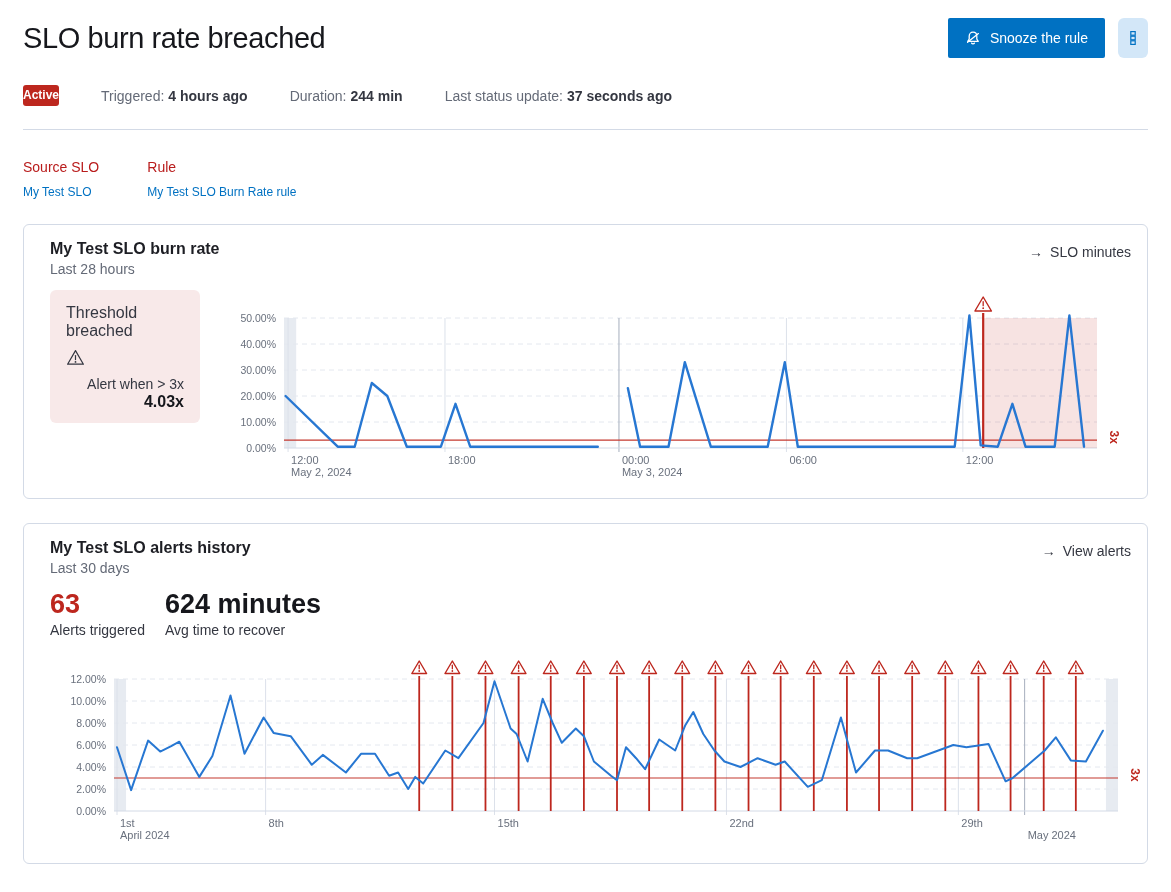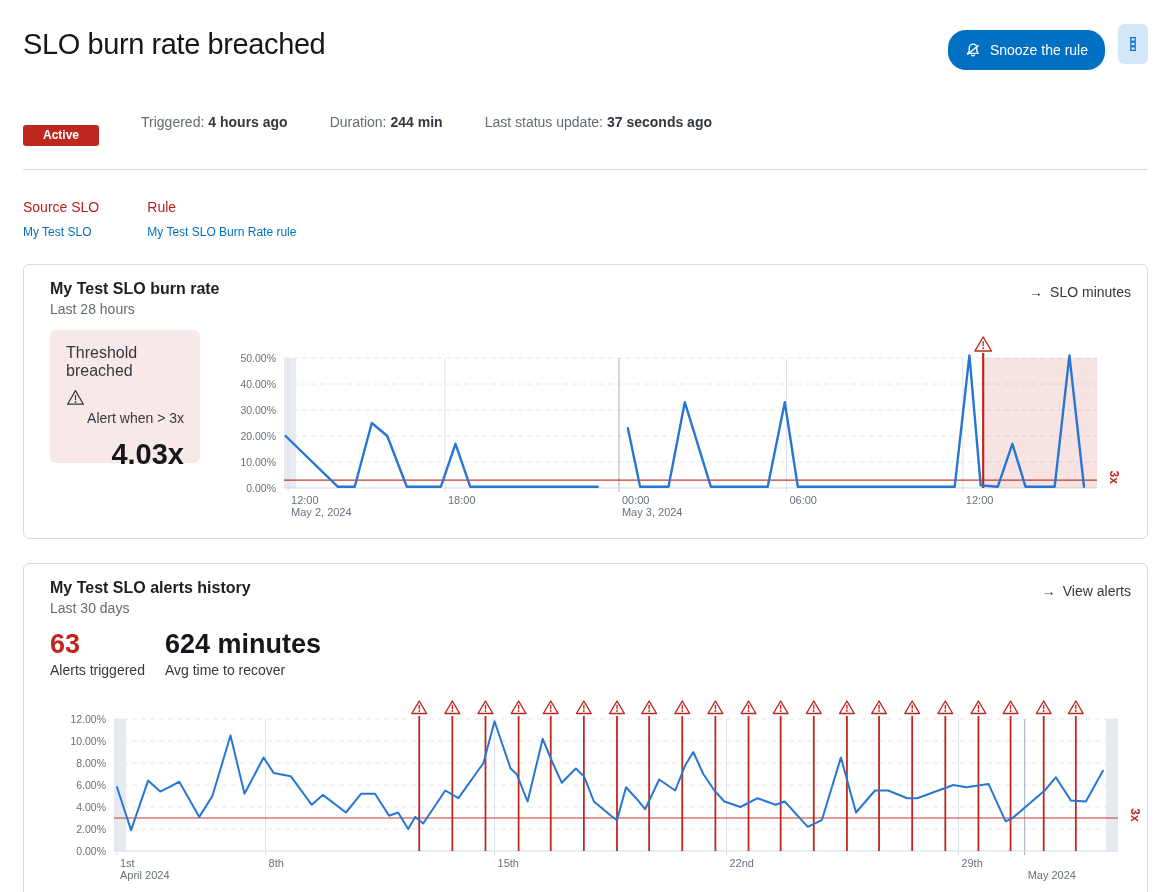--- a/index.html
+++ b/index.html
@@ -10,34 +10,33 @@
   }
   .page { padding:18px 23px 0 23px; }
 
   
   .header-row { display:flex; justify-content:space-between; align-items:center; }
   h1 { margin:0; font-size:29px; font-weight:400; letter-spacing:-0.4px; color:#16171C; }
   .actions { display:flex; align-items:center; gap:13px; }
   .btn-primary {
     display:inline-flex; align-items:center; gap:9px; border:none; cursor:pointer;
     background:#0071C2; color:#fff; font-size:14px; font-weight:500;
-    height:40px; padding:12px 17px; border-radius:18px;
+    height:40px; padding:12px 17px; border-radius:2px;
     font-family:"Liberation Sans", sans-serif;
-    margin-top:12px;
   }
   .btn-menu {
     display:inline-flex; align-items:center; justify-content:center; border:none; cursor:pointer;
     width:30px; height:40px; border-radius:6px; background:#D3E7F8;
   }
 
   
   .meta-row { display:flex; align-items:center; margin-top:27px; font-size:14px; }
   .badge {
     background:#BD271E; color:#fff; font-size:12px; font-weight:600;
-    padding:3px 20px; border-radius:3px; line-height:15px;margin-top:28px;
+    padding:3px 0; border-radius:3px; line-height:15px;
   }
   .meta-item { margin-left:42px; white-space:nowrap; }
   .meta-item:first-of-type { margin-left:45px; }
   .meta-label { color:#646A77; }
   .meta-value { color:#343741; font-weight:700; margin-left:4px; }
 
   .divider { border:none; border-top:1px solid #D3DAE6; margin:23px 0 0 0; }
 
   
   .links-row { display:flex; margin-top:29px; }
@@ -62,21 +61,21 @@
   
   .burn-row { display:flex; align-items:flex-start; margin-top:13px; }
   .threshold-panel {
     flex:none; width:150px; height:133px; background:#F8E9E9; border-radius:6px;
     padding:14px 16px 12px 16px; display:flex; flex-direction:column;
   }
   .tp-title { font-size:16px; color:#343741; }
   .tp-icon { margin-top:9px; }
   .tp-bottom { margin-top:auto; text-align:right; }
   .tp-cond { font-size:14px; color:#343741; }
-  .tp-value { font-size:29px; font-weight:700; color:#16171C; margin-top:12px; }
+  .tp-value { font-size:16px; font-weight:700; color:#16171C; margin-top:1px; }
   .chart-host { flex:1; min-width:0; margin-left:22px; }
 
   
   .stats-row { display:flex; margin-top:13px; }
   .stat { margin-right:20px; }
   .stat-value { font-size:27px; font-weight:700; line-height:30px; }
   .stat-label { font-size:14px; color:#343741; margin-top:3px; }
   .chart-host-wide { margin-top:13px; }
 
   svg text { font-family:"Liberation Sans", sans-serif; }

